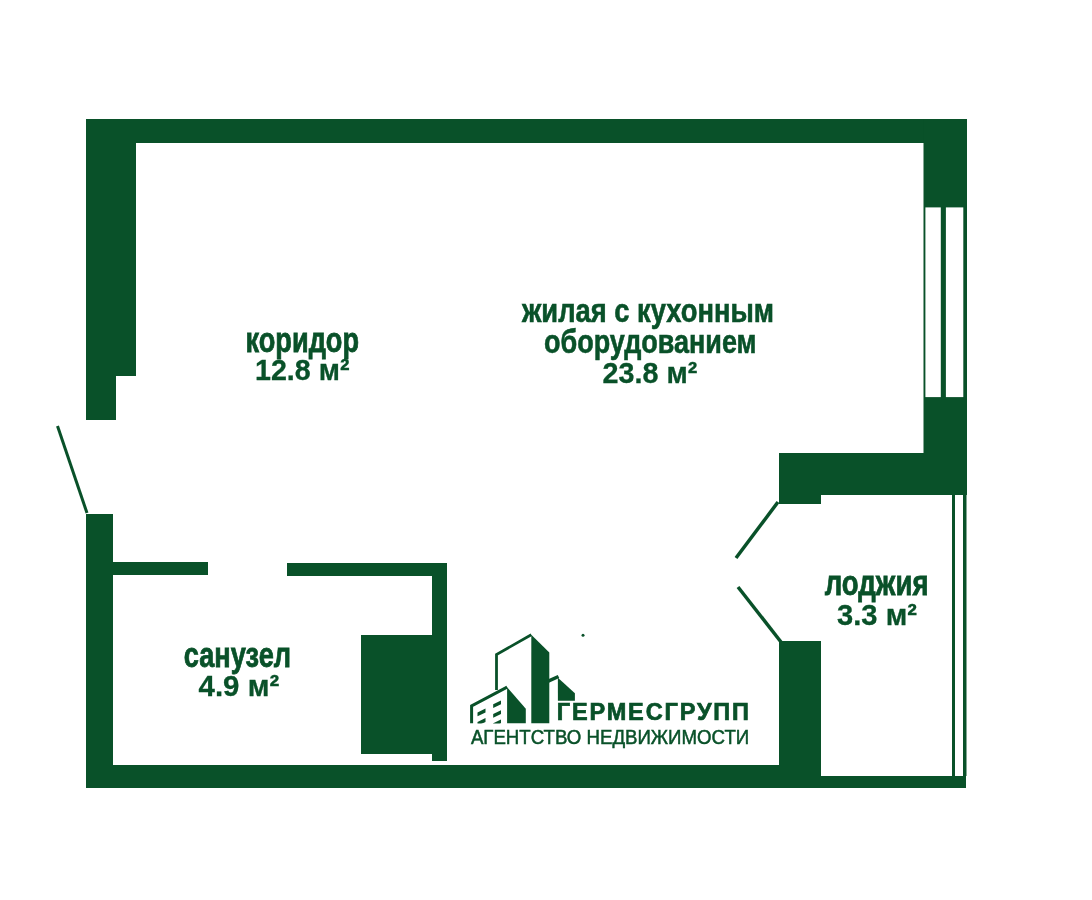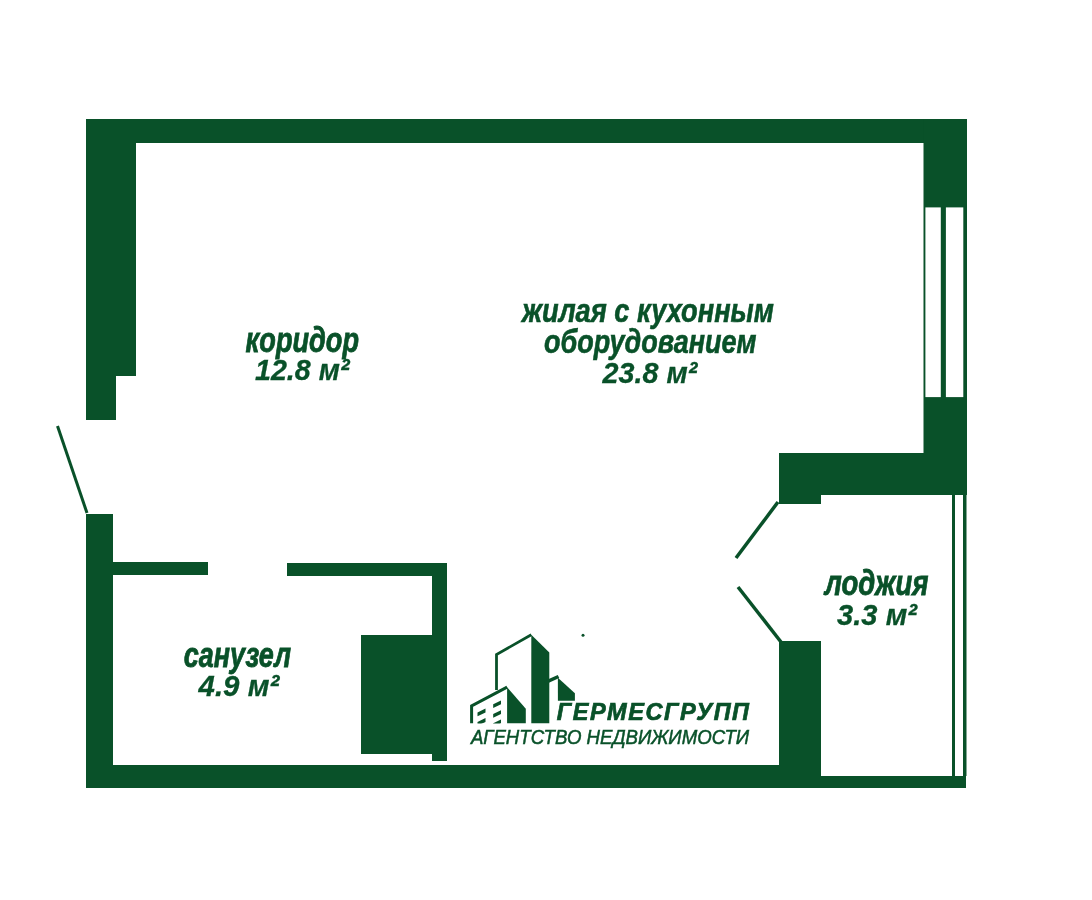--- a/index.html
+++ b/index.html
@@ -1,16 +1,16 @@
 <!DOCTYPE html>
 <html><head>
 <meta charset="utf-8">
 <style>
   html,body{margin:0;padding:0;background:#ffffff;}
-  .page{position:relative;width:1092px;height:900px;background:#ffffff;overflow:hidden;font-style:italic;}
+  .page{position:relative;width:1092px;height:900px;background:#ffffff;overflow:hidden;}
   text{font-family:"Liberation Sans", sans-serif;fill:#095129;}
 </style>
 </head>
 <body>
 <div class="page">
 <svg width="1092" height="900" viewBox="0 0 1092 900" xmlns="http://www.w3.org/2000/svg">
 
   <rect x="0" y="0" width="1092" height="900" fill="#ffffff"></rect>
 
   <rect x="86" y="119" width="881" height="24" fill="#095129"></rect>

